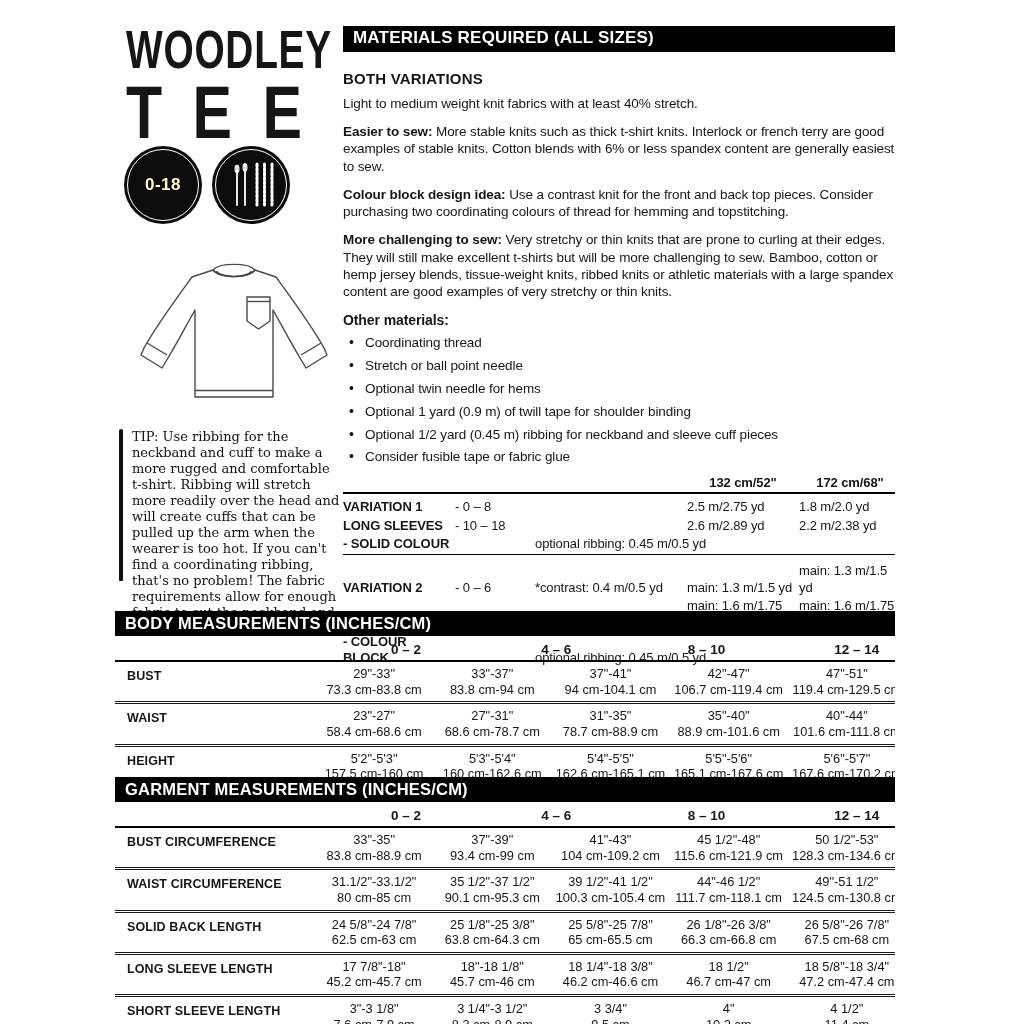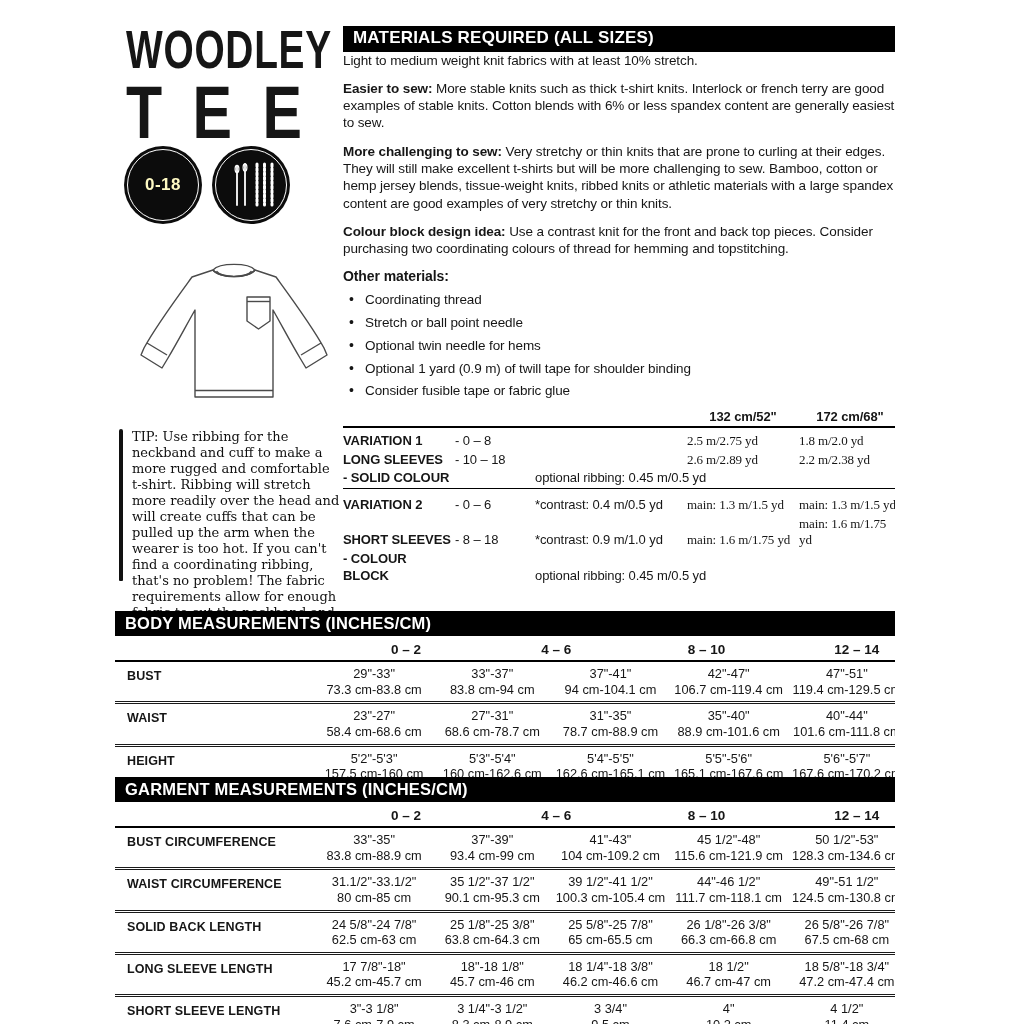--- a/index.html
+++ b/index.html
@@ -57,21 +57,21 @@
   .rcol ul li::before { content:"•"; position:absolute; left:2px; font-size:14px; }
 
   
   .fabric { margin-top:6px; font-size:13px; }
   .frow { display:grid; grid-template-columns:112px 80px 152px 112px 102px; align-items:end; }
   .frow > div { padding:1px 0; }
   .f-head { font-weight:700; text-align:center; padding-bottom:3px; }
   .f-rule-heavy { border-bottom:2.5px solid #000; }
   .f-rule { border-bottom:1.8px solid #000; }
   .f-label { font-weight:700; }
-  .f-val { text-align:left;font-family:Liberation Serif, serif; }
+  .f-val { text-align:left; }
   .f-span { grid-column:3 / 6; text-align:left; }
   .f-note { font-weight:700; font-style:italic; padding:1px 0 2px 0; border-bottom:2.2px solid #000; }
   .f-group { padding-top:4px; padding-bottom:3px; }
 
   
   .mtable { position:absolute; left:115px; width:791px; }
   .mtable .bar { font-size:16.5px; }
   .mgrid { display:grid; grid-template-columns:200px repeat(5, 118.2px); }
   .mhead-row { border-bottom:2.6px solid #000;gap:32px; }
   .mhead {
@@ -151,30 +151,32 @@
     </svg>
   </div>
 
   <div class="tip">
     <div class="tip-needle"></div>
     <div class="tip-text">TIP: Use ribbing for the neckband and cuff to make a more rugged and comfortable t-shirt. Ribbing will stretch more readily over the head and will create cuffs that can be pulled up the arm when the wearer is too hot. If you can't find a coordinating ribbing, that's no problem! The fabric requirements allow for enough fabric to cut the neckband and cuff out of self fabric.</div>
   </div>
 
   <div class="rcol">
     <div class="bar">MATERIALS REQUIRED (ALL SIZES)</div>
-    <p>Light to medium weight knit fabrics with at least 10% stretch.</p>
+    <h3>BOTH VARIATIONS</h3>
+    <p>Light to medium weight knit fabrics with at least 40% stretch.</p>
     <p><span class="lead">Easier to sew:</span><span> More stable knits such as thick t-shirt knits. Interlock or french terry are good examples of stable knits. Cotton blends with 6% or less spandex content are generally easiest to sew.</span></p>
+    <p><span class="lead">Colour block design idea:</span><span> Use a contrast knit for the front and back top pieces. Consider purchasing two coordinating colours of thread for hemming and topstitching.</span></p>
     <p><span class="lead">More challenging to sew:</span><span> Very stretchy or thin knits that are prone to curling at their edges. They will still make excellent t-shirts but will be more challenging to sew. Bamboo, cotton or hemp jersey blends, tissue-weight knits, ribbed knits or athletic materials with a large spandex content are good examples of very stretchy or thin knits.</span></p>
-    <p><span class="lead">Colour block design idea:</span><span> Use a contrast knit for the front and back top pieces. Consider purchasing two coordinating colours of thread for hemming and topstitching.</span></p>
     <span class="other-label">Other materials:</span>
     <ul>
       <li>Coordinating thread</li>
       <li>Stretch or ball point needle</li>
       <li>Optional twin needle for hems</li>
       <li>Optional 1 yard (0.9 m) of twill tape for shoulder binding</li>
+      <li>Optional 1/2 yard (0.45 m) ribbing for neckband and sleeve cuff pieces</li>
       <li>Consider fusible tape or fabric glue</li>
     </ul>
 
     <div class="fabric">
       <div class="frow f-rule-heavy">
         <div></div>
           <div></div>
           <div></div>
         <div class="f-head">132 cm/52"</div>
         <div class="f-head">172 cm/68"</div>

